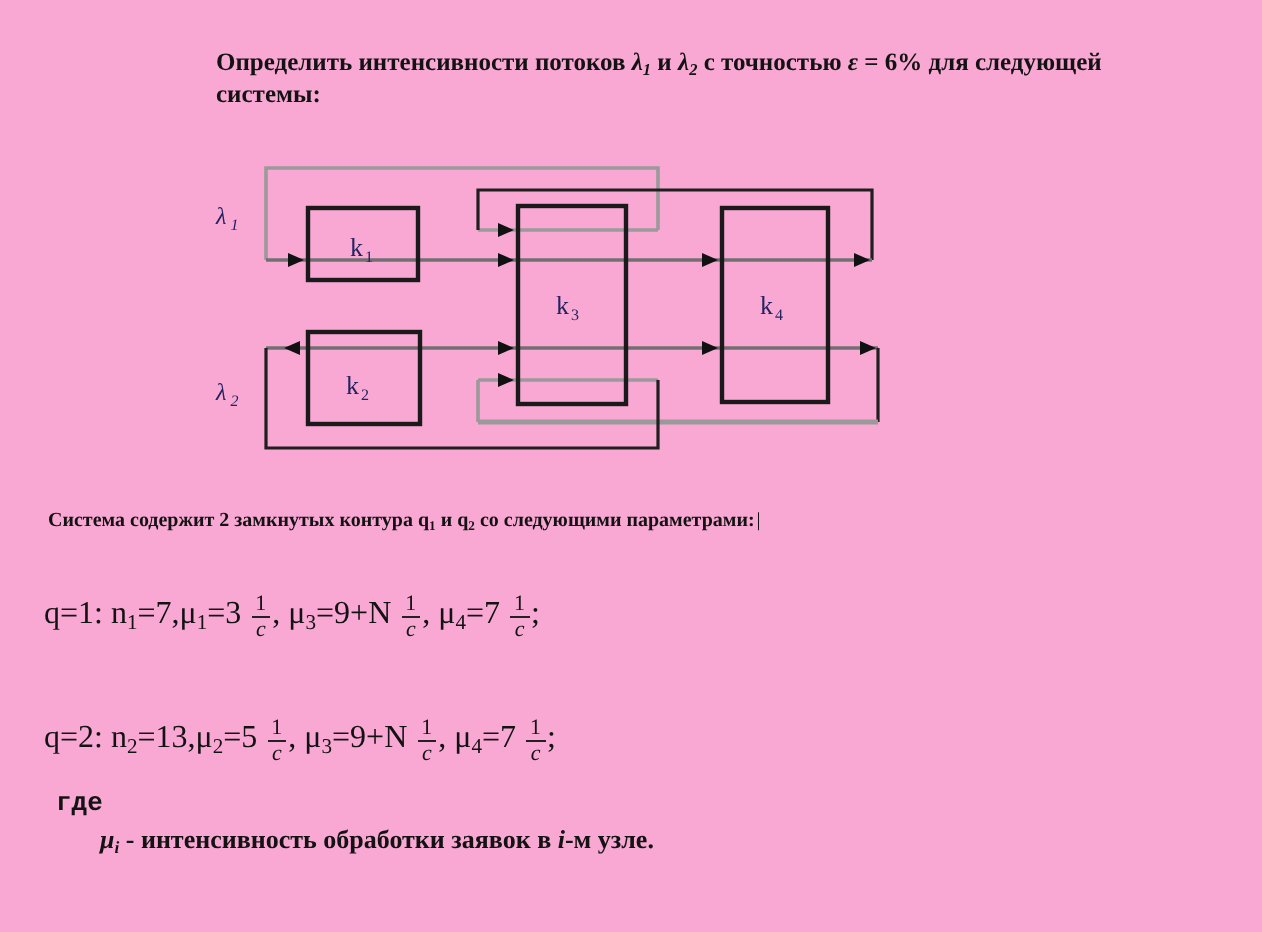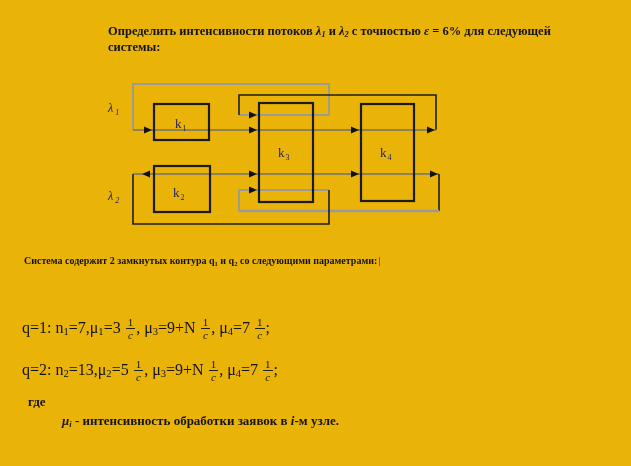--- a/index.html
+++ b/index.html
@@ -1,34 +1,34 @@
 <!DOCTYPE html>
 <html style="--box-stroke: #1a1a1a; --flow-line: #707070; --loop-line: #9a9a9a; --dark-line: #1f1f1f; --arrow: #111111; --label-color: #23235f;"><head>
 <meta charset="utf-8">
 <style>
   html,body{margin:0;padding:0;background:#fff;}
   .page{
-    position:relative;width:631px;height:466px;background:#eab308;overflow:hidden;
+    position:relative;width:631px;height:466px;background:#f9a8d4;overflow:hidden;
     font-family:"Liberation Serif",serif;color:#141414;
   }
   .title{
     position:absolute;left:108px;top:24px;width:460px;
     font-weight:bold;font-size:12.5px;line-height:1.15;color:#131313;
   }
   .para{
     position:absolute;left:24px;top:255px;width:580px;
     font-weight:bold;font-size:10px;color:#131313;
   }
   .formula{position:absolute;font-size:16px;color:#131313;white-space:nowrap;}
-  .f1{left:22px;top:316px;}
+  .f1{left:22px;top:296px;}
   .f2{left:22px;top:358px;}
   .legend{position:absolute;left:28px;top:394px;font-weight:bold;font-size:13px;color:#131313;}
-  .legend .row{display:flex;align-items:flex-end;}
+  .legend .row{display:flex;align-items:flex-end;font-family:Liberation Mono, monospace;}
   .legend .wl{width:34px;flex:0 0 34px;}
-  .legend .row2{margin-left:34px;margin-top:3px;}
+  .legend .row2{margin-left:22px;margin-top:3px;}
   .it{font-style:italic;}
   .sb{font-size:0.66em;vertical-align:-0.28em;}
   .cursor{font-weight:400;margin-left:1px;}
   .frac{display:inline-block;vertical-align:-0.62em;text-align:center;
         font-size:11px;line-height:1.12;margin:0 1px;font-weight:400;}
   .frac .num{display:block;border-bottom:1px solid #222;padding:0 2px;}
   .frac .den{display:block;font-style:italic;}
   
   .diagram{position:absolute;left:86px;top:75px;}
   svg text{font-family:"Liberation Serif",serif;}

